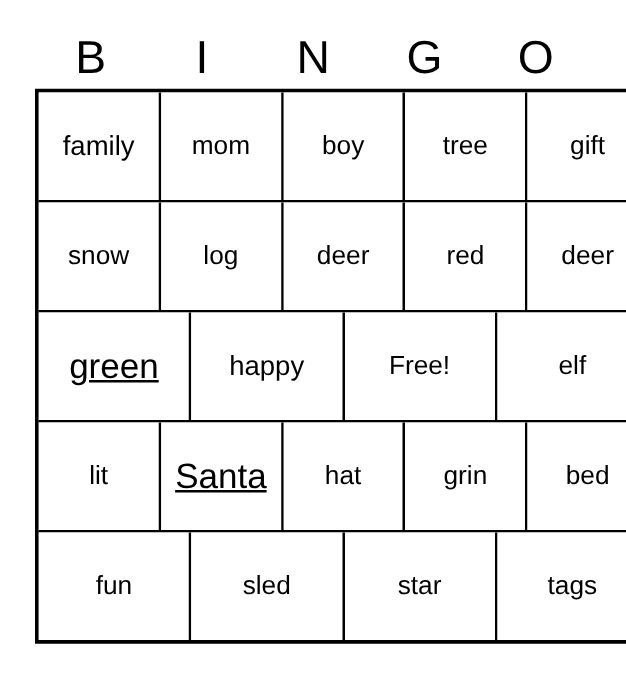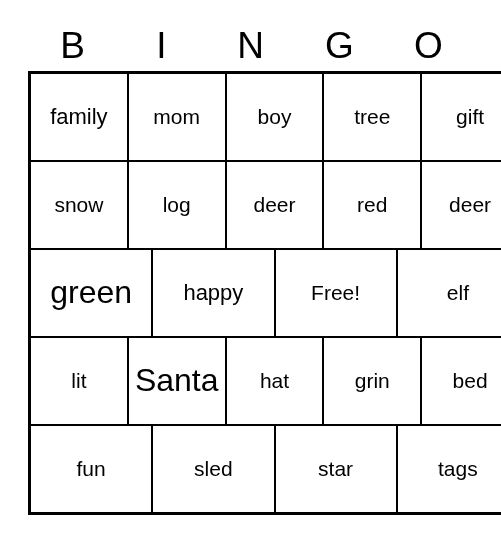--- a/index.html
+++ b/index.html
@@ -82,21 +82,21 @@
   }
   .cell-text {
     display: block;
     line-height: 1.05;
     white-space: nowrap;
     font-weight: 400;
     color: #000000;
   }
   
   .size-lg .cell-text { font-size: 21px; }
-  .size-md .cell-text { font-size: 32px; }
+  .size-md .cell-text { font-size: 28px; text-decoration: underline; }
   .size-sm .cell-text { font-size: 22px; }
 </style>
 </head>
 <body>
 
 <div id="bingo-card">
 
   <div class="header-row">
     <div class="header-cell">B</div>
     <div class="header-cell">I</div>

